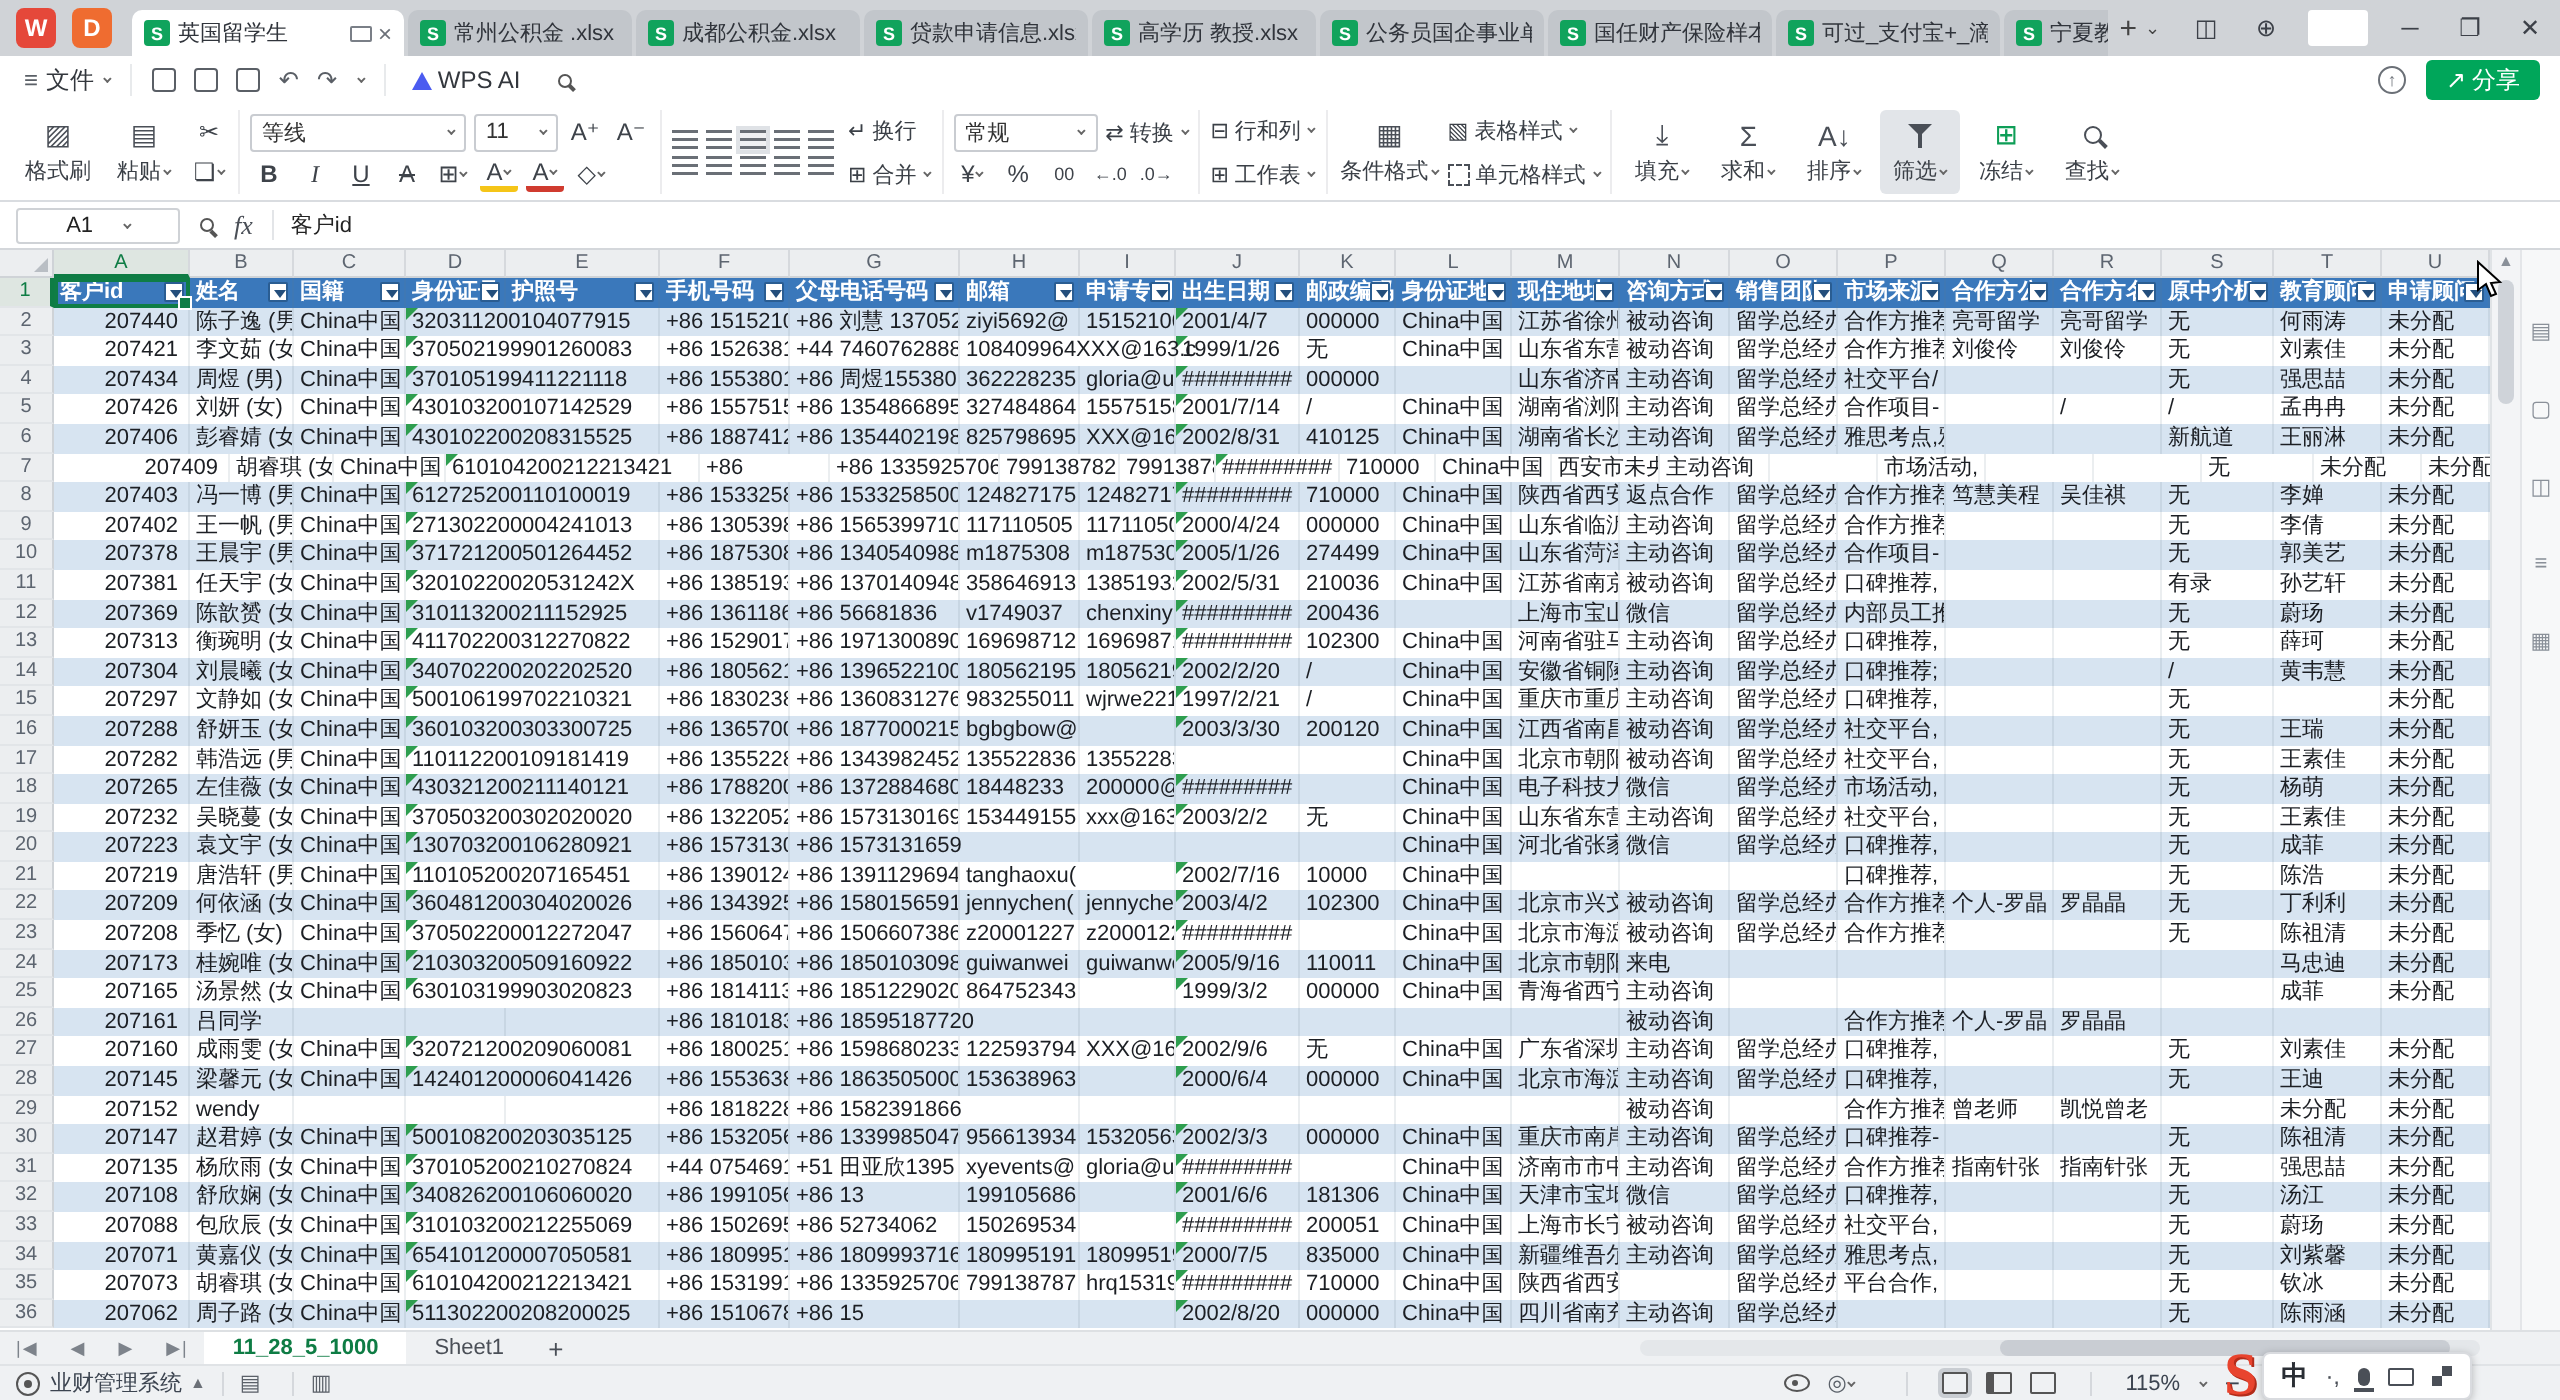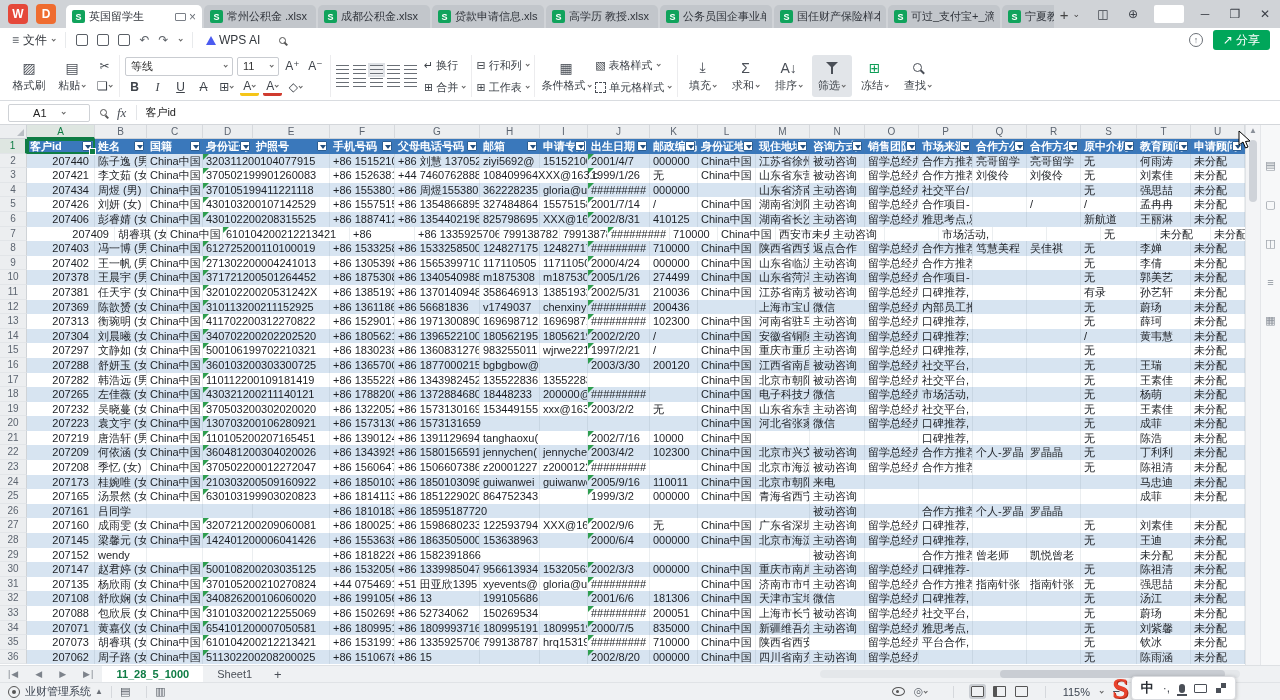--- a/index.html
+++ b/index.html
@@ -289,20 +289,42 @@
           <span>换行</span>
         </div>
       <div class="stackbtn">
           <span>⊞</span>
           <span>合并</span>
           <span class="cvs"></span>
         </div>
     </div>
   </div>
 
+  <div class="rgroup">
+    <div class="twocol">
+      <div class="smallrow">
+        <div class="fsel" style="width:72px">
+            <span>常规</span>
+            <span class="cvs"></span>
+          </div>
+        <div class="stackbtn">
+            <span>⇄</span>
+            <span>转换</span>
+            <span class="cvs"></span>
+          </div>
+      </div>
+      <div class="smallrow">
+        <div class="fbi">¥<span class="cvs"></span></div>
+        <div class="fbi">%</div>
+        <div class="fbi" style="font-size:9px">00</div>
+        <div class="fbi" style="font-size:9px">←.0</div>
+        <div class="fbi" style="font-size:9px">.0→</div>
+      </div>
+    </div>
+  </div>
 
   <div class="rgroup">
     <div class="twocol">
       <div class="stackbtn">
           <span>⊟</span>
           <span>行和列</span>
           <span class="cvs"></span>
         </div>
       <div class="stackbtn">
           <span>⊞</span>

